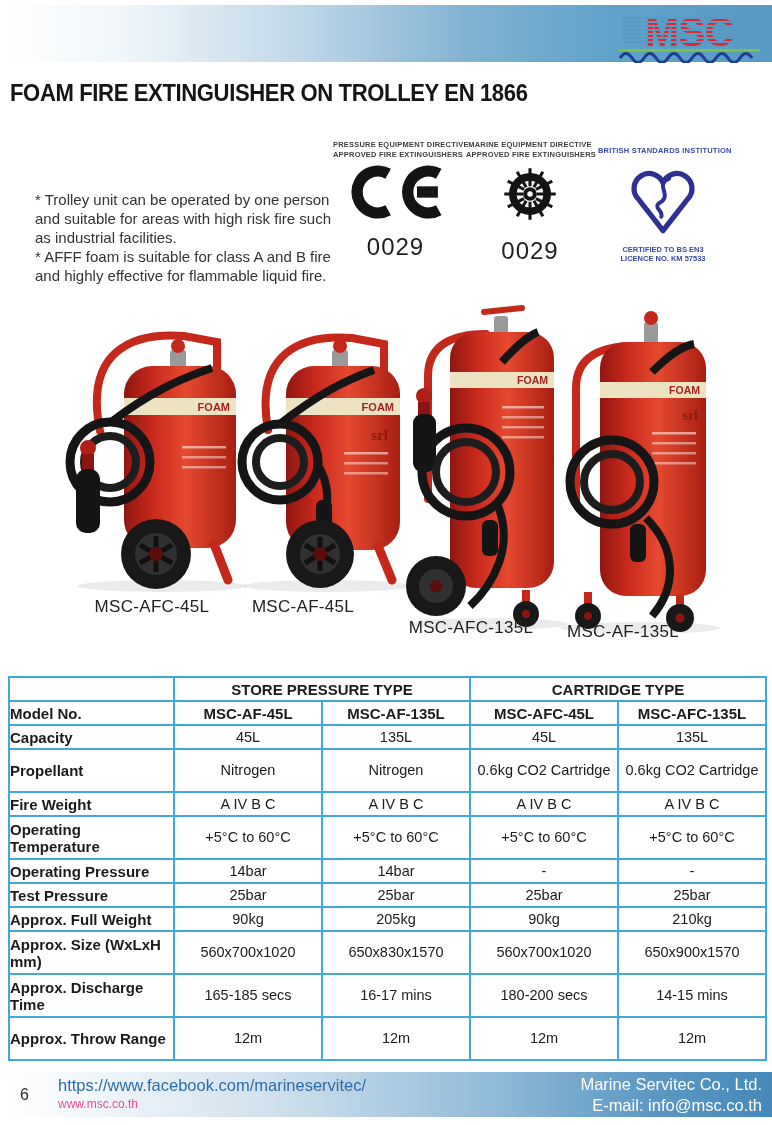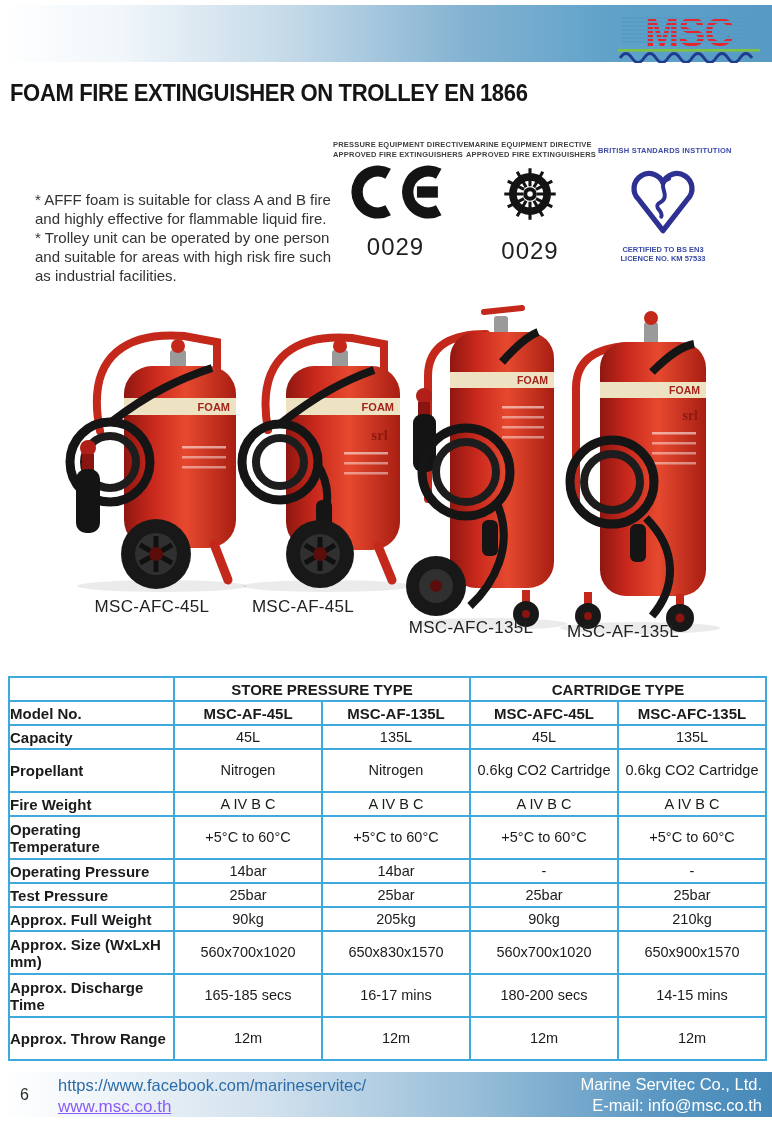--- a/index.html
+++ b/index.html
@@ -42,21 +42,21 @@
   td.grp { font-weight:bold; font-size:15px; text-align:center; }
   td.mdl { font-weight:bold; font-size:15px; text-align:center; }
   tr.h-sm { height:24px; } tr.h-lg { height:43px; }
   
   .footer-bar {
     position:absolute; left:0; top:1072px; width:772px; height:45px;
     background:linear-gradient(90deg,#ffffff 0%,#f4f8fb 10%,#d3e2ee 34%,#96bdd8 62%,#5b97c2 85%,#4689B9 100%);
   }
   .page-number { position:absolute; left:20px; top:1086px; font-size:16px; color:#2a2a2a; }
   .footer-fb   { position:absolute; left:58px; top:1076px; font-size:16.5px; color:#2B6CA8; white-space:nowrap; }
-  .footer-web  { position:absolute; left:58px; top:1097px; font-size:17px; color:#8b5cf6; white-space:nowrap;text-decoration:underline; }
+  .footer-web  { position:absolute; left:58px; top:1097px; font-size:12px; color:#ec4899; white-space:nowrap; }
   .footer-tel  { position:absolute; left:310px; top:1128px; font-size:22px; color:#2B6CA8; white-space:nowrap;text-decoration:underline; }
   .footer-co   { position:absolute; right:10px; top:1075px; font-size:16.5px; color:#ffffff; text-align:right; white-space:nowrap; }
   .footer-em   { position:absolute; right:10px; top:1096px; font-size:16.5px; color:#ffffff; text-align:right; white-space:nowrap; }
 </style>
 </head>
 <body>
 
 <div class="page">
 
   <div class="header-bar">
@@ -80,22 +80,22 @@
         <line x1="10" y1="31" x2="144" y2="31"></line>
       </g>
       <rect x="6" y="38" width="142" height="2.6" fill="#7DC242"></rect>
       <path d="M8 47 q6 -9 12 0 t12 0 t12 0 t12 0 t12 0 t12 0 t12 0 t12 0 t12 0 t12 0 t12 0" fill="none" stroke="#1F3C8E" stroke-width="3"></path>
     </svg>
   </div>
 
   <div class="page-title">FOAM FIRE EXTINGUISHER ON TROLLEY EN 1866</div>
 
   <div class="intro">
+    <p>* Trolley unit can be operated by one person and suitable for areas with high risk fire such as industrial facilities.</p>
     <p>* AFFF foam is suitable for class A and B fire and highly effective for flammable liquid fire.</p>
-    <p>* Trolley unit can be operated by one person and suitable for areas with high risk fire such as industrial facilities.</p>
   </div>
 
   <div class="cert cert-pressure">
     <div class="cert-title">PRESSURE EQUIPMENT DIRECTIVE</div>
     <div class="cert-title">APPROVED FIRE EXTINGUISHERS</div>
     <svg class="cert-mark" width="96" height="56" viewBox="0 0 110 60">
       <g stroke="#141414" stroke-width="13" fill="none">
         <path d="M46 9 A24 24 0 1 0 46 51"></path>
         <path d="M104 9 A24 24 0 1 0 104 51"></path>
         <path d="M79 30 L103 30"></path>

